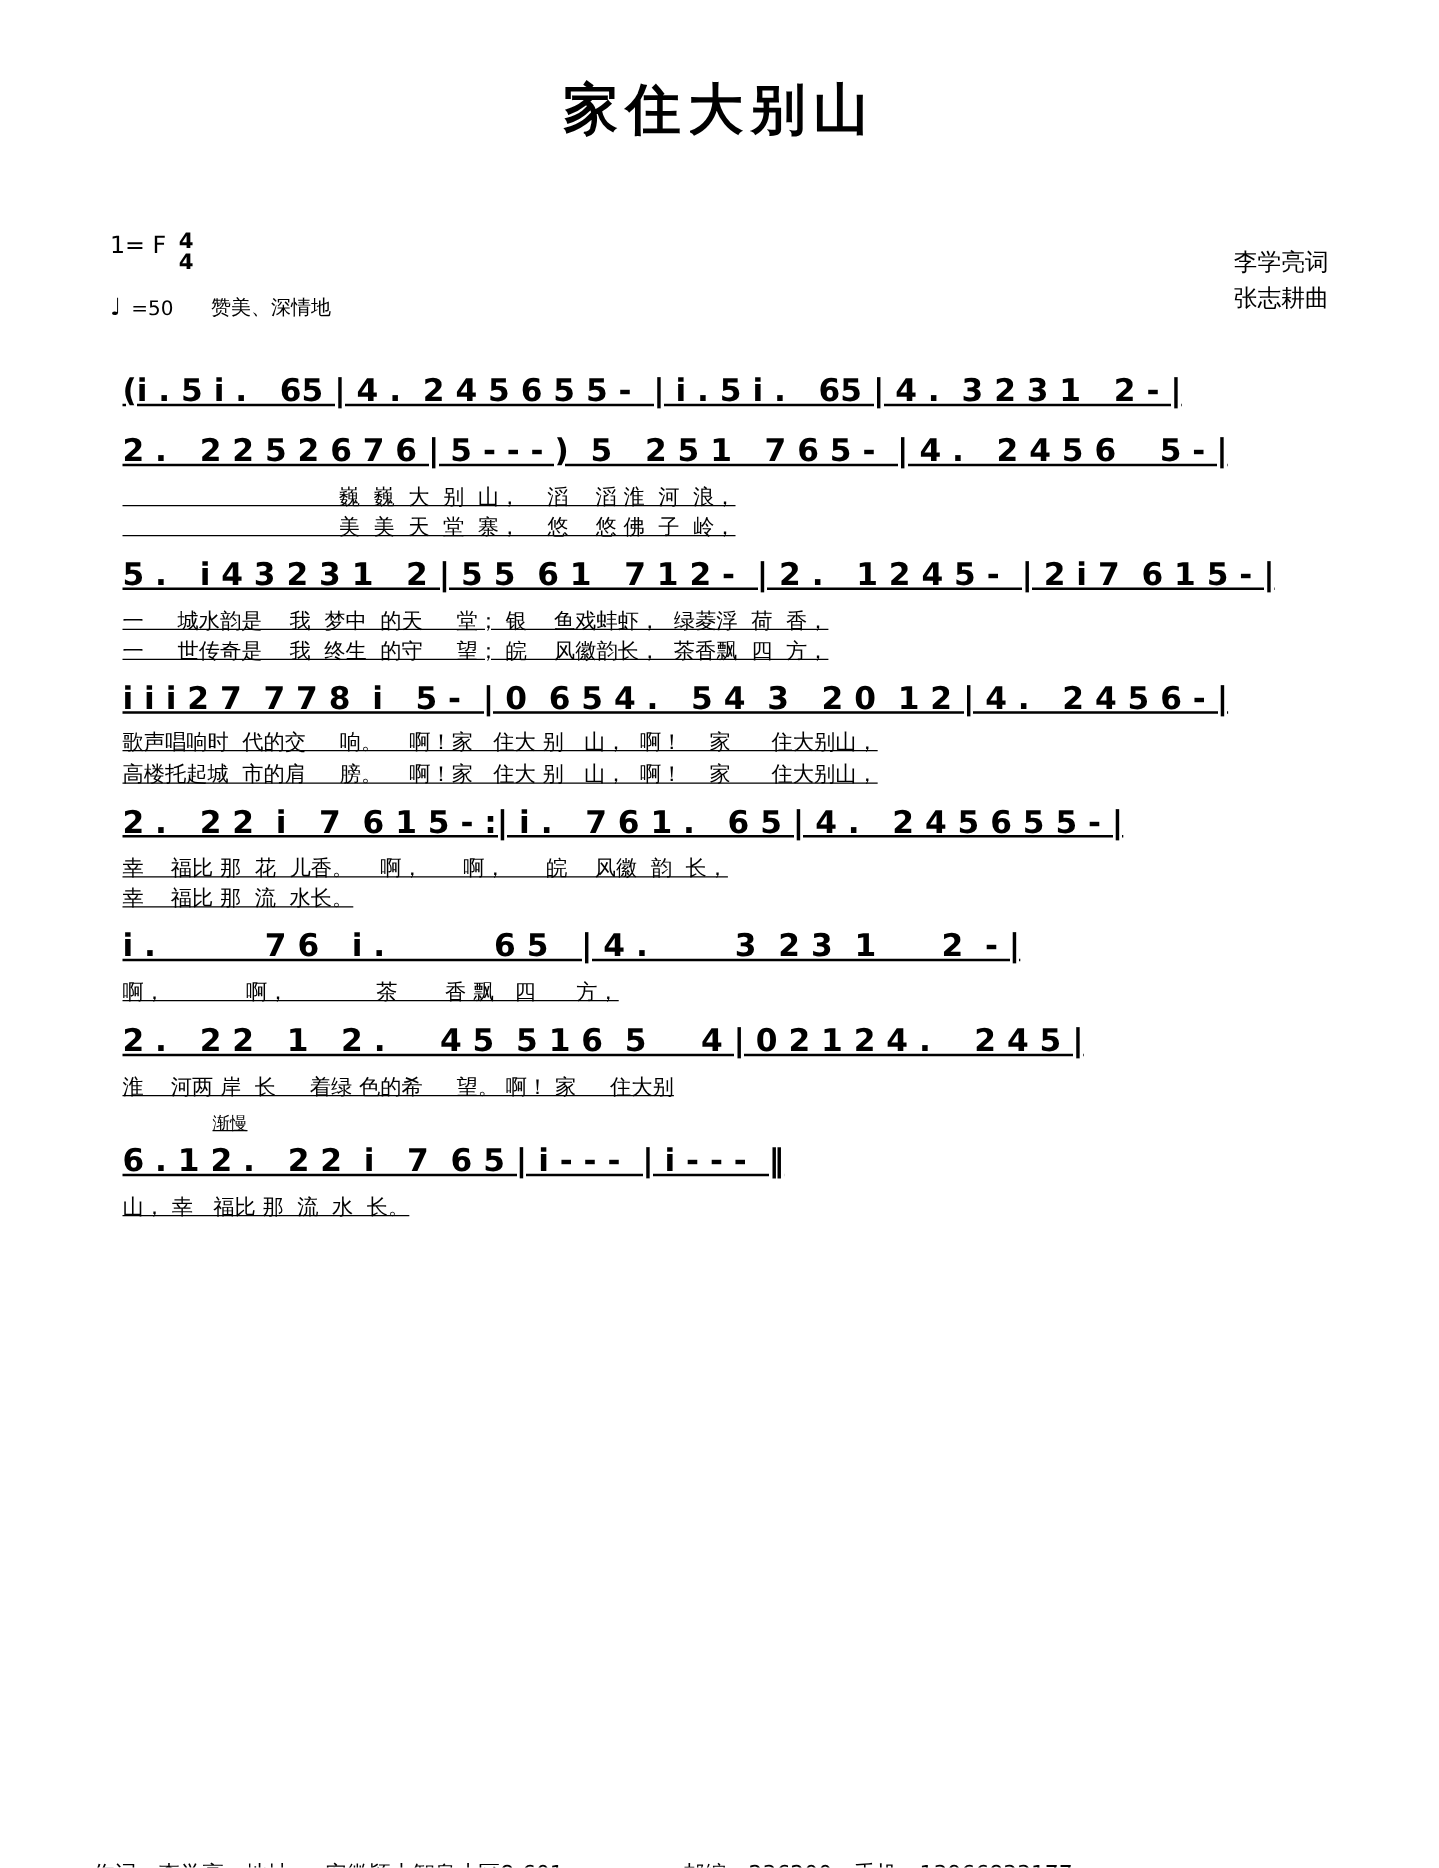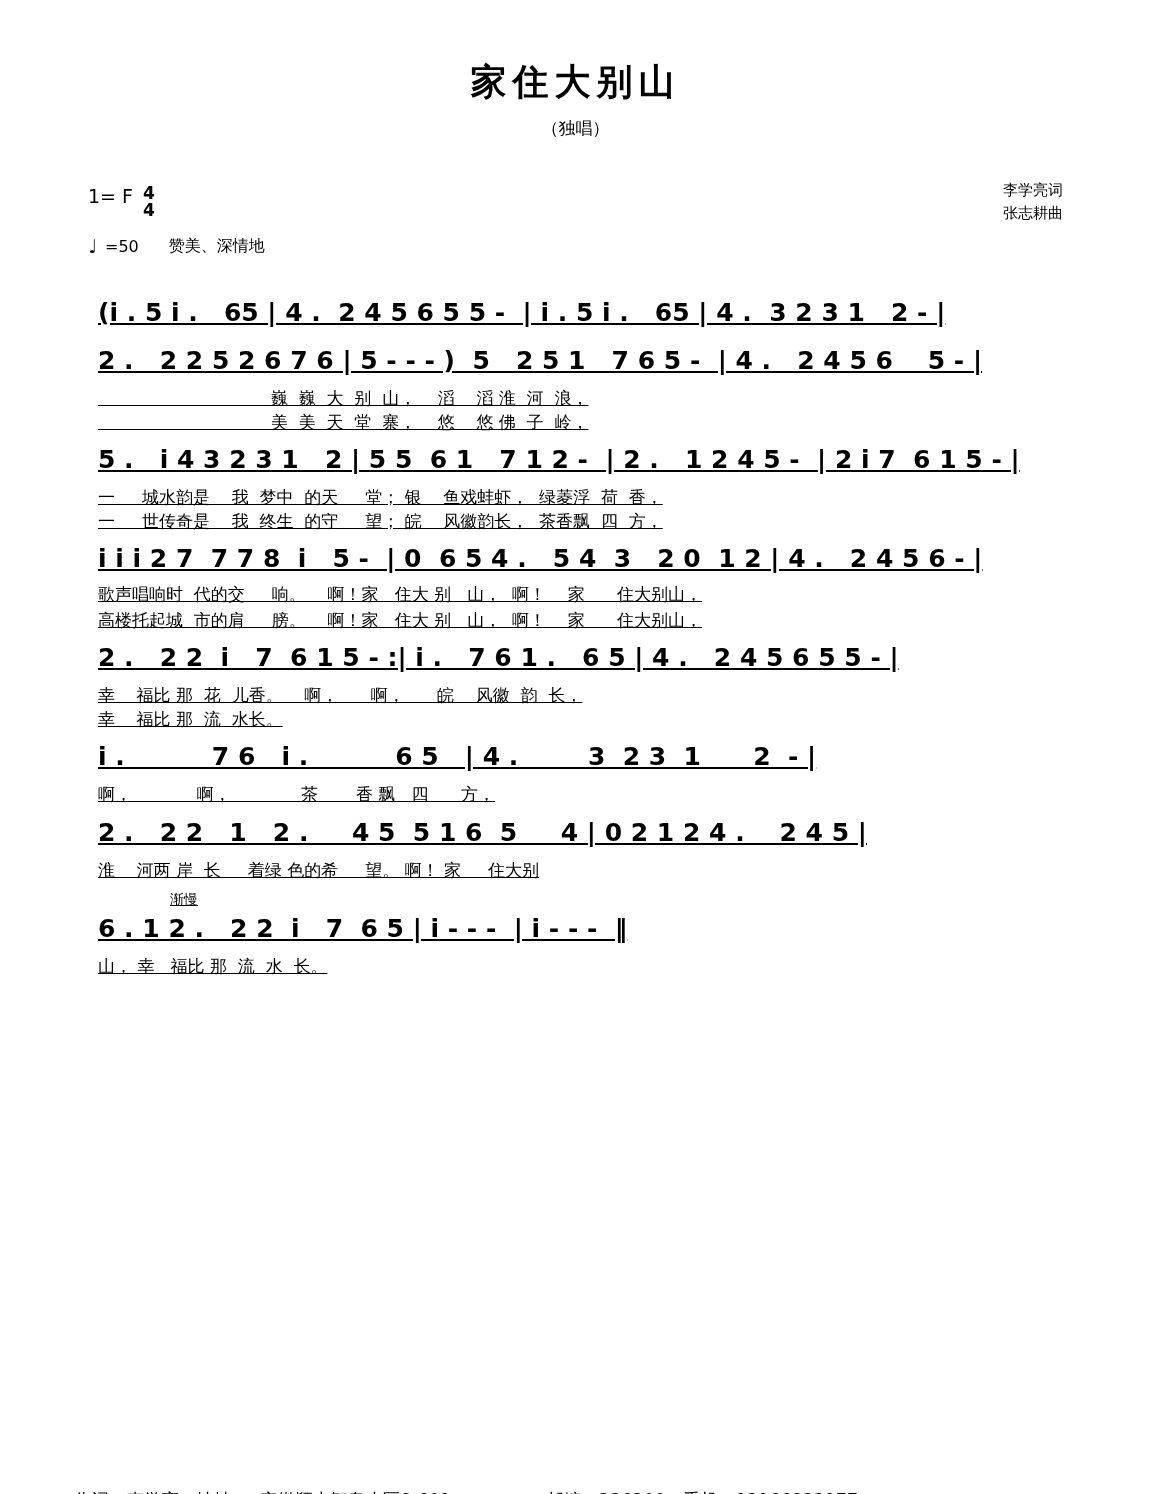--- a/index.html
+++ b/index.html
@@ -15,38 +15,38 @@
     position: relative;
     overflow: hidden;
   }
   .sheet {
     position: relative;
     width: 1151px;
     height: 1494px;
   }
   .title {
     text-align: center;
-    font-size: 36px;
+    font-size: 44px;
     font-weight: bold;
     letter-spacing: 6px;
     margin-top: 58px;
     font-family: "DejaVu Sans", sans-serif;
   }
   .subtitle {
     text-align: center;
     font-size: 17px;
     margin-top: 10px;
     font-family: "DejaVu Sans", sans-serif;
   }
   .credits {
     position: absolute;
     right: 88px;
-    top: 121px;
-    text-align: center;
-    font-size: 15px;
+    top: 138px;
+    text-align: center;
+    font-size: 19px;
     line-height: 1.5;
     font-family: "DejaVu Sans", sans-serif;
   }
   .keyblock {
     position: absolute;
     left: 88px;
     top: 127px;
     font-size: 19px;
     font-family: "DejaVu Sans", sans-serif;
   }
@@ -125,21 +125,20 @@
     white-space: pre;
   }
   .footer .fline { display: block; }
 </style>
 </head>
 <body>
 
 <div class="sheet">
 
   <div class="title">家住大别山</div>
-  <div class="subtitle">（独唱）</div>
 
   <div class="keyblock">
     <div class="keyline">
       <span>1= F</span>
       <span class="frac">
         <span class="num">4</span>
         <span class="den">4</span>
       </span>
     </div>
   </div>

